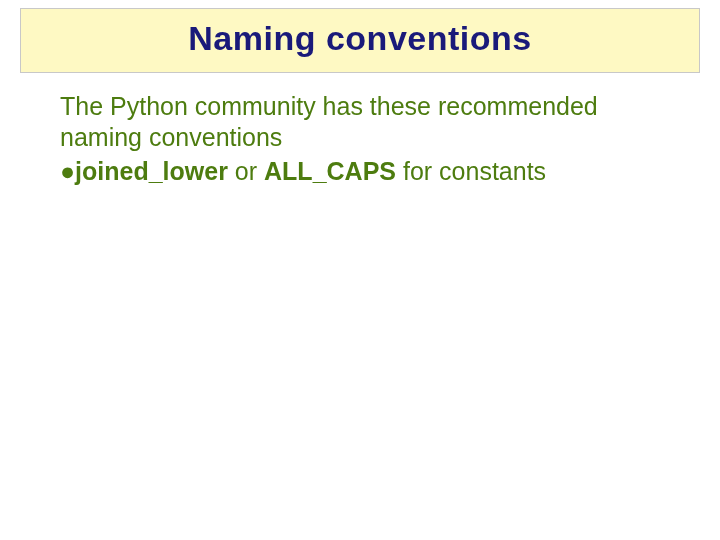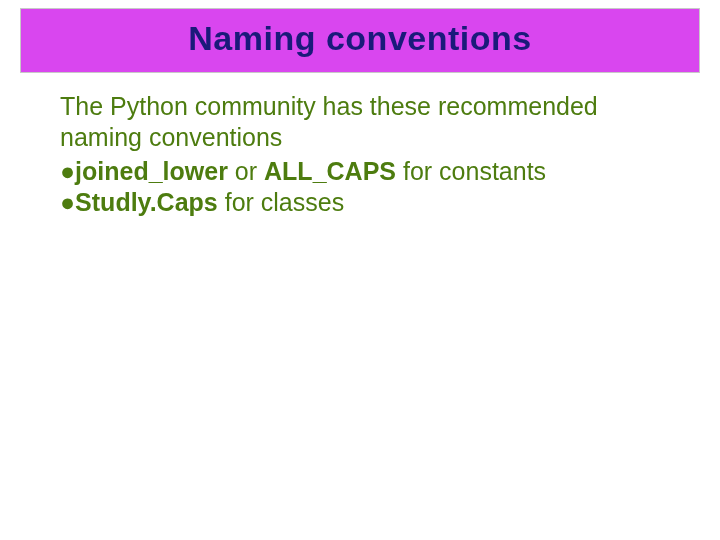--- a/index.html
+++ b/index.html
@@ -12,21 +12,21 @@
     overflow: hidden;
   }
   .slide {
     width: 720px;
     height: 540px;
     position: relative;
     box-sizing: border-box;
   }
   .title-bar {
     margin: 8px 20px 0 20px;
-    background: #d946ef;
+    background: #fef9c3;
     border: 1px solid #c8c8c8;
     padding: 10px 0 14px 0;
     text-align: center;
   }
   .title-bar h1 {
     margin: 0;
     font-size: 34px;
     font-weight: bold;
     color: #1a1a7a;
     letter-spacing: 0.5px;
@@ -57,19 +57,16 @@
   </div>
 
   <div class="content">
     <p class="intro">The Python community has these recommend­ed naming conventions</p>
 
 
     <p class="item">
       <span class="bullet">●</span><span class="b">joined_lower</span><span> or </span><span class="b">ALL_CAPS</span><span> for constants</span>
     </p>
 
-    <p class="item">
-      <span class="bullet">●</span><span class="b">Studly.Caps</span><span> for classes</span>
-    </p>
 
 
   </div>
 </div>
 
 </body></html>

